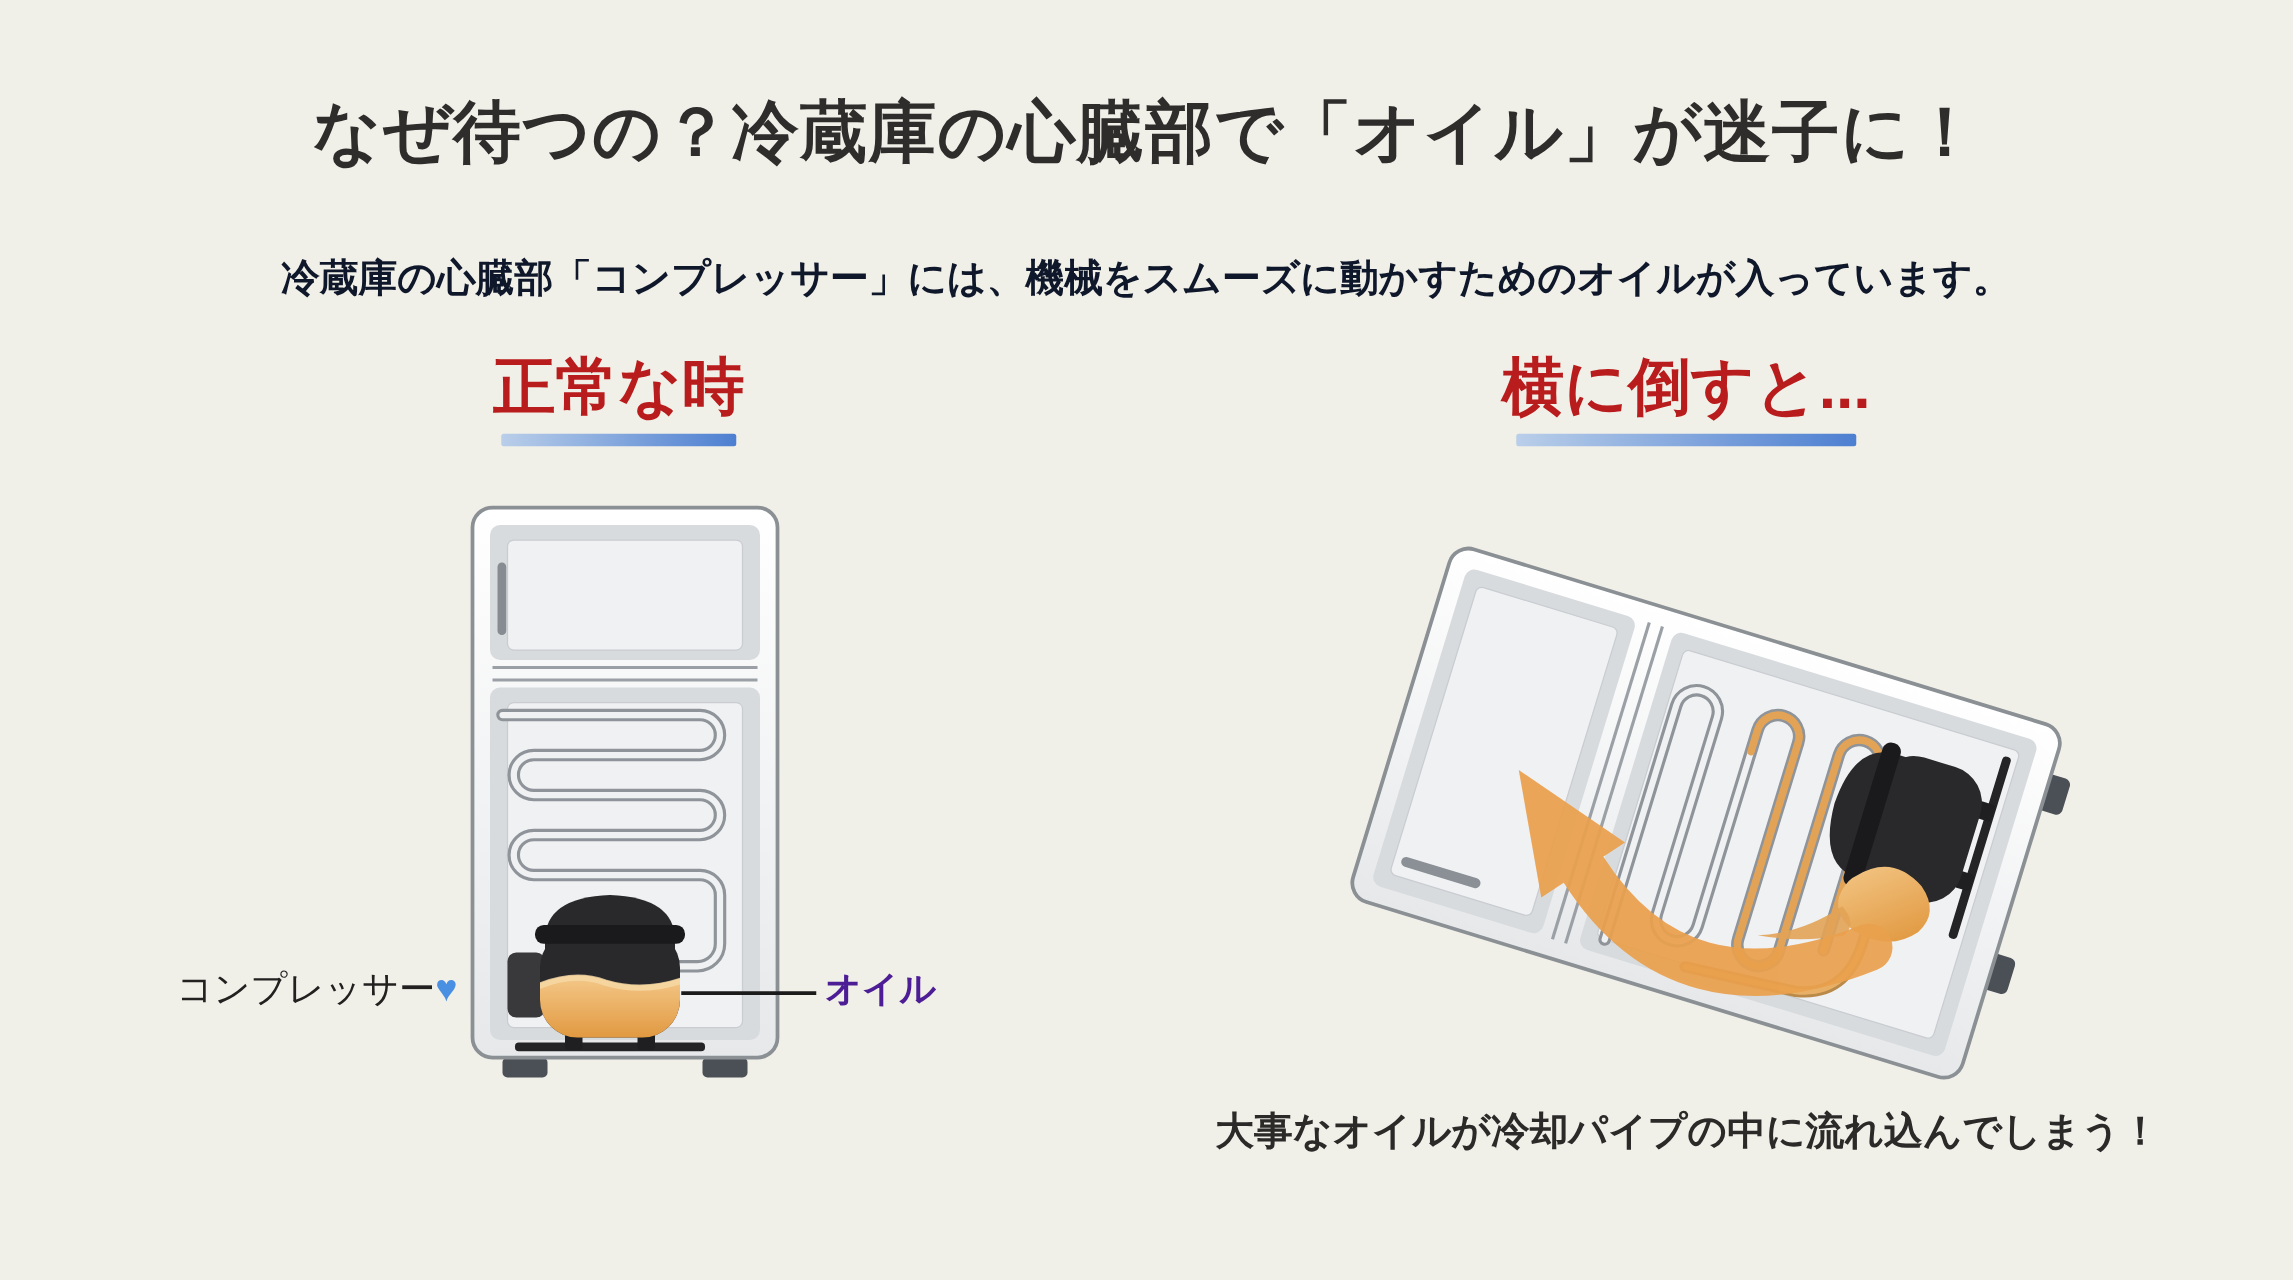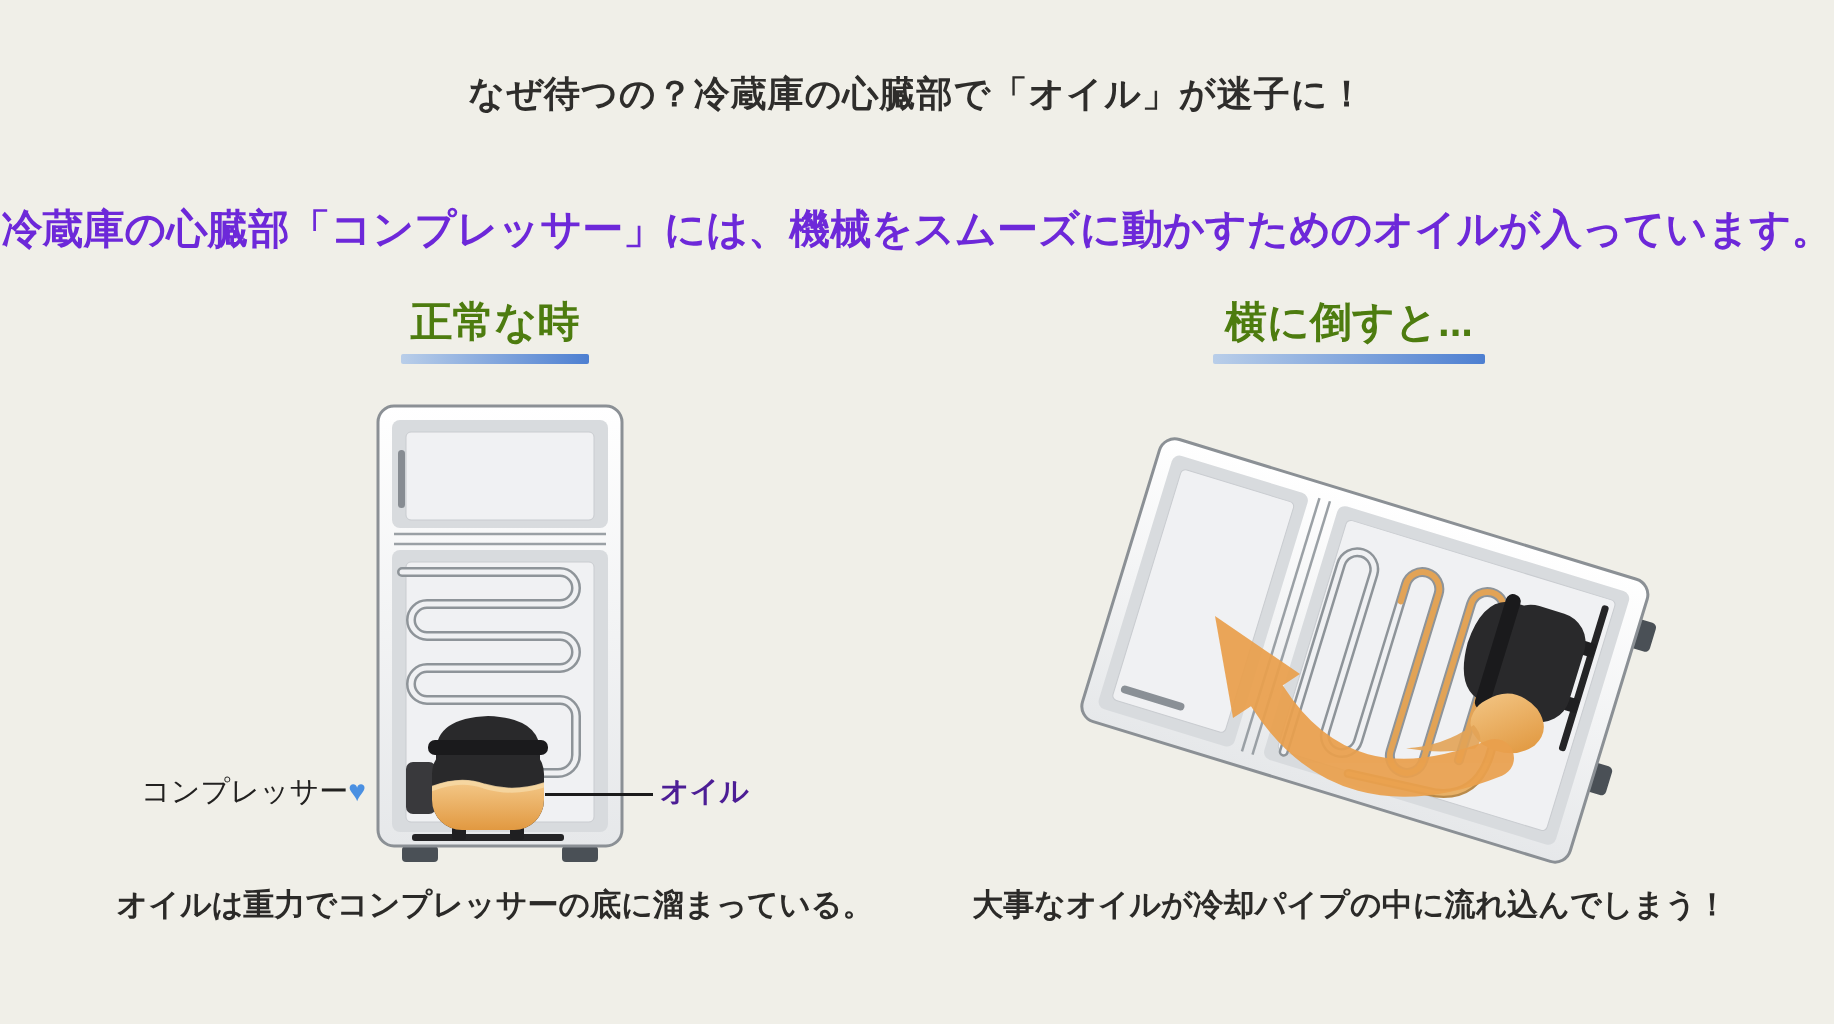--- a/index.html
+++ b/index.html
@@ -7,34 +7,34 @@
     position:relative;
     width:1834px;height:1024px;
     background:#f0efe8;
     overflow:hidden;
     font-family:"Liberation Sans","DejaVu Sans",sans-serif;
     color:#2d2c2a;
   }
   .title{
     position:absolute;top:70px;left:0;width:100%;
     text-align:center;
-    font-size:36px;font-weight:800;letter-spacing:1px;
+    font-size:54px;font-weight:800;letter-spacing:1px;
     color:#2e2d2b;
   }
   .subtitle{
     position:absolute;top:202px;left:0;width:100%;
     text-align:center;
-    font-size:41px;font-weight:600;
-    color:#6d28d9;
+    font-size:31px;font-weight:600;
+    color:#0f172a;
   }
   .panel-heading{
-    position:absolute;top:294px;
-    text-align:center;
-    font-size:42px;font-weight:800;
-    color:#4d7c0f;
+    position:absolute;top:276px;
+    text-align:center;
+    font-size:50px;font-weight:800;
+    color:#b91c1c;
   }
   .panel-heading.left{left:335px;width:320px;}
   .panel-heading.right{left:1149px;width:400px;}
   .heading-underline{
     height:10px;margin:4px auto 0;
     background:linear-gradient(90deg,#b9cee9,#4d7fd1);
     border-radius:2px;
   }
   .heading-underline.left{width:188px;}
   .heading-underline.right{width:272px;}
@@ -126,21 +126,20 @@
       <rect x="56" y="340" width="120" height="15" rx="7" fill="#1a1a1c"></rect>
     </g>
   </svg>
 
   <div class="compressor-label">
     <span>コンプレッサー</span><span class="heart">♥</span>
   </div>
   <div class="oil-line"></div>
   <div class="oil-label">オイル</div>
 
-  <div class="caption left">オイルは重力でコンプレッサーの底に溜まっている。</div>
 
   <div class="panel-heading right">
     <span>横に倒すと...</span>
     <div class="heading-underline right"></div>
   </div>
 
   <svg class="fridge-tipped" width="625" height="445" viewBox="0 0 625 445">
     <defs>
       <linearGradient id="bodyGradR" x1="0" y1="0" x2="0" y2="1">
         <stop offset="0" stop-color="#ffffff"></stop>

